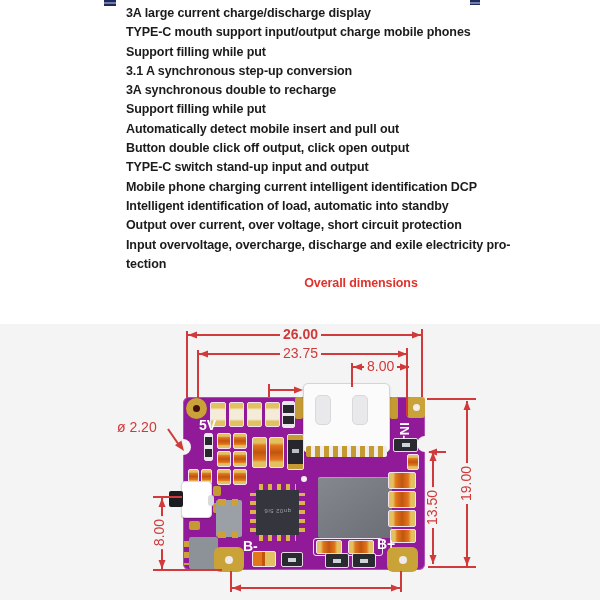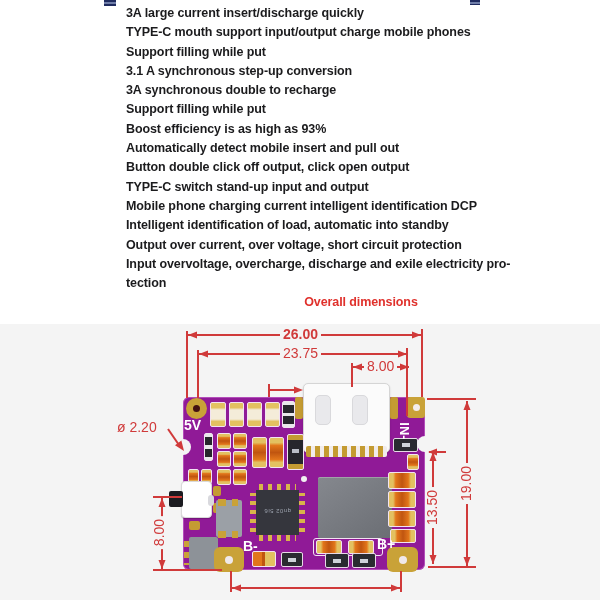--- a/index.html
+++ b/index.html
@@ -91,27 +91,26 @@
 <body>
 
 <div class="abs ribbon" style="left:104px;top:0;width:12px;height:6px;">
     <i></i>
   </div>
 <div class="abs ribbon" style="left:470px;top:0;width:10px;height:5px;">
     <i></i>
   </div>
 
 <div class="abs features">
-  <div class="fline">3A large current insert/discharge quickly</div>
+  <div class="fline">3A large current charge/discharge display</div>
   <div class="fline">TYPE-C mouth support input/output charge mobile phones</div>
   <div class="fline">Support filling while put</div>
   <div class="fline">3.1 A synchronous step-up conversion</div>
   <div class="fline">3A synchronous double to recharge</div>
   <div class="fline">Support filling while put</div>
-  <div class="fline">Boost efficiency is as high as 93%</div>
   <div class="fline">Automatically detect mobile insert and pull out</div>
   <div class="fline">Button double click off output, click open output</div>
   <div class="fline">TYPE-C switch stand-up input and output</div>
   <div class="fline">Mobile phone charging current intelligent identification DCP</div>
   <div class="fline">Intelligent identification of load, automatic into standby</div>
   <div class="fline">Output over current, over voltage, short circuit protection</div>
   <div class="fline">Input overvoltage, overcharge, discharge and exile electricity pro-</div>
   <div class="fline">tection</div>
   <div class="fline heading">Overall dimensions</div>
 </div>
@@ -173,21 +172,21 @@
 <div class="abs dkh" style="left:281px;top:552px;width:22px;height:15px;"></div>
 <div class="abs dkh" style="left:325px;top:553px;width:24px;height:15px;"></div>
 <div class="abs dkh" style="left:352px;top:553px;width:24px;height:15px;"></div>
 
 <div class="abs pad" style="left:214px;top:547px;width:30px;height:25px;"></div>
 <div class="abs pad" style="left:387px;top:547px;width:31px;height:25px;"></div>
 
 <div class="abs notch" style="left:175px;top:439px;"></div>
 <div class="abs notch" style="left:417px;top:436px;"></div>
 
-<span class="abs sk" style="left:184px;top:418px;">5V</span>
+<span class="abs sk" style="left:184px;top:418px;padding-left:15px;">5V</span>
 <span class="abs sk" style="left:390px;top:424px;width:28px;text-align:center;transform:rotate(90deg);font-size:13px;">IN-</span>
 <span class="abs sk" style="left:243px;top:539px;">B-</span>
 <span class="abs sk" style="left:377px;top:537px;">B+</span>
 
 <svg width="600" height="600">
   <g stroke="#d03a3a" stroke-width="2" fill="none">
 
     <path d="M188,335 H421"></path>
       <path d="M187,331 V398"></path>
       <path d="M422,329 V397"></path>

